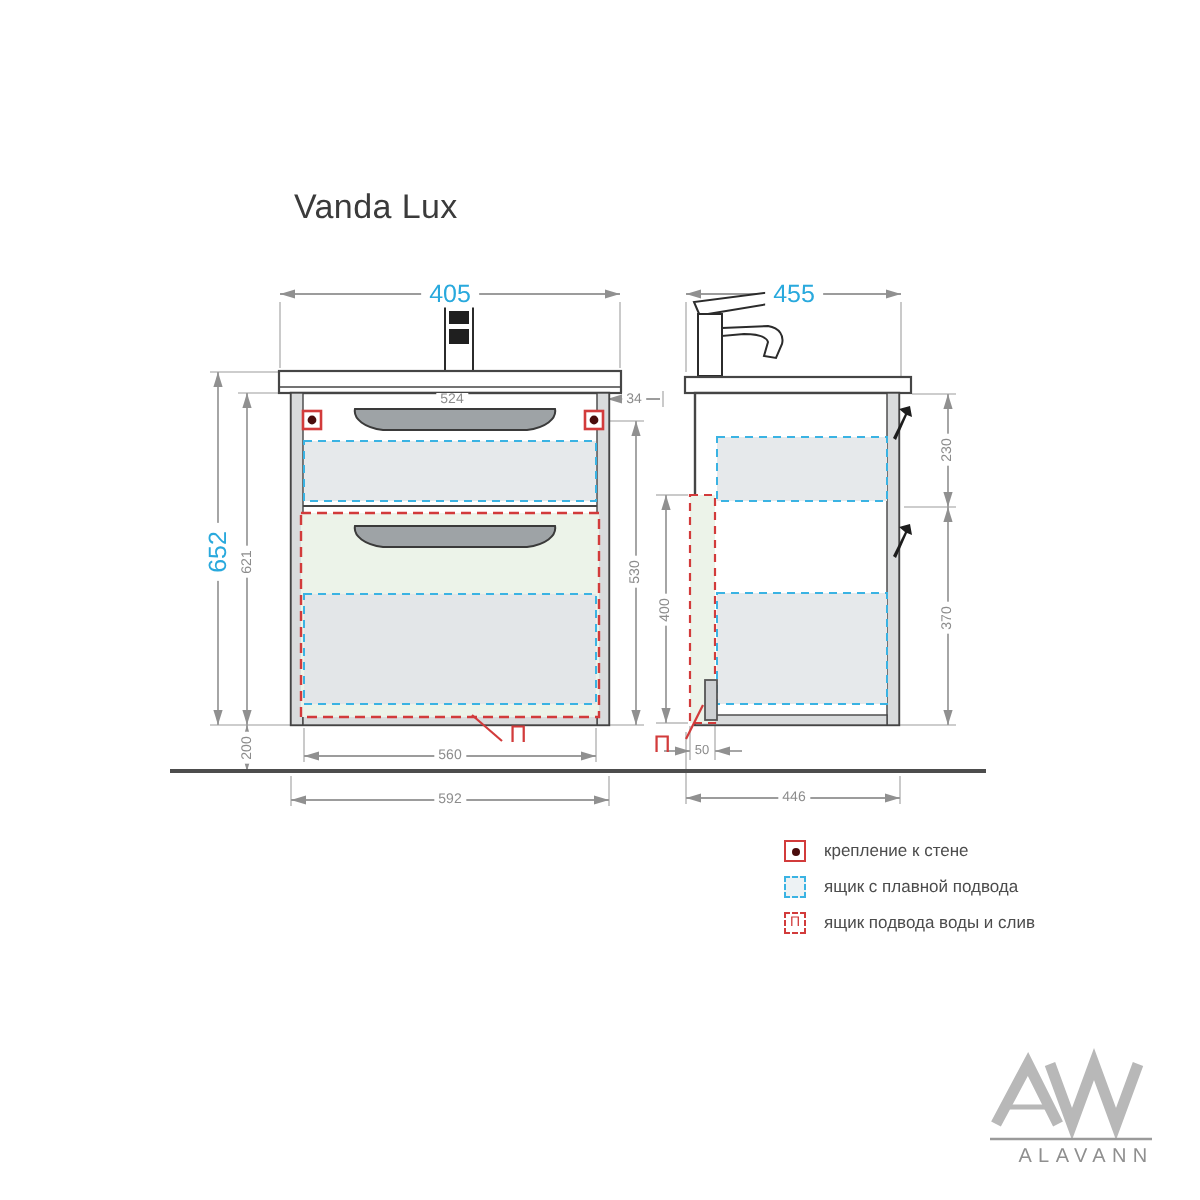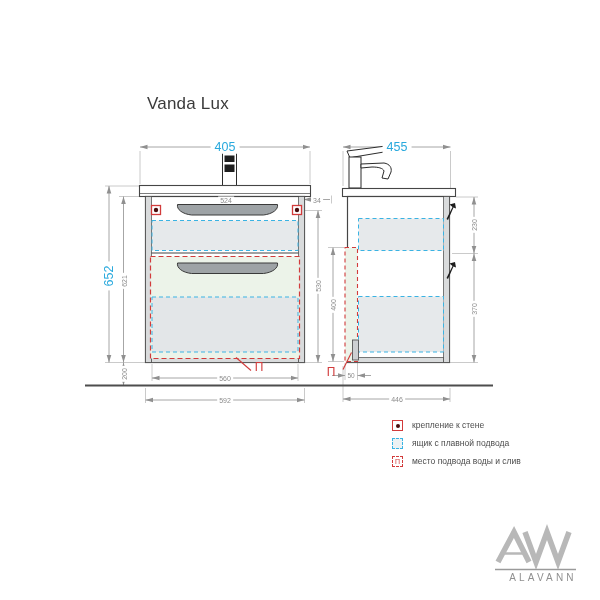--- a/index.html
+++ b/index.html
@@ -198,21 +198,21 @@
           <span class="dot"></span>
         </span>
       <span class="legend-label">крепление к стене</span>
     </div>
     <div class="legend-row">
       <span class="swatch drawer"></span>
       <span class="legend-label">ящик с плавной подвода</span>
     </div>
     <div class="legend-row">
       <span class="swatch supply">П</span>
-      <span class="legend-label">место подвода воды и слив</span>
+      <span class="legend-label">ящик подвода воды и слив</span>
     </div>
   </div>
 
   <svg class="logo" width="100" height="62" viewBox="0 0 100 62">
     <g fill="none" stroke="#b8b8b8" stroke-width="5.5" stroke-linejoin="miter" aria-label="AW">
       <path d="M4 38 L20 8 L35 38"></path>
       <path d="M11 29.5 H30" stroke-width="2.5"></path>
       <path d="M31 8 L42 38 L53 8 L64 38 L75 8"></path>
     </g>
     <line x1="1" y1="45.5" x2="97" y2="45.5" stroke="#9a9a9a" stroke-width="1.3"></line>

